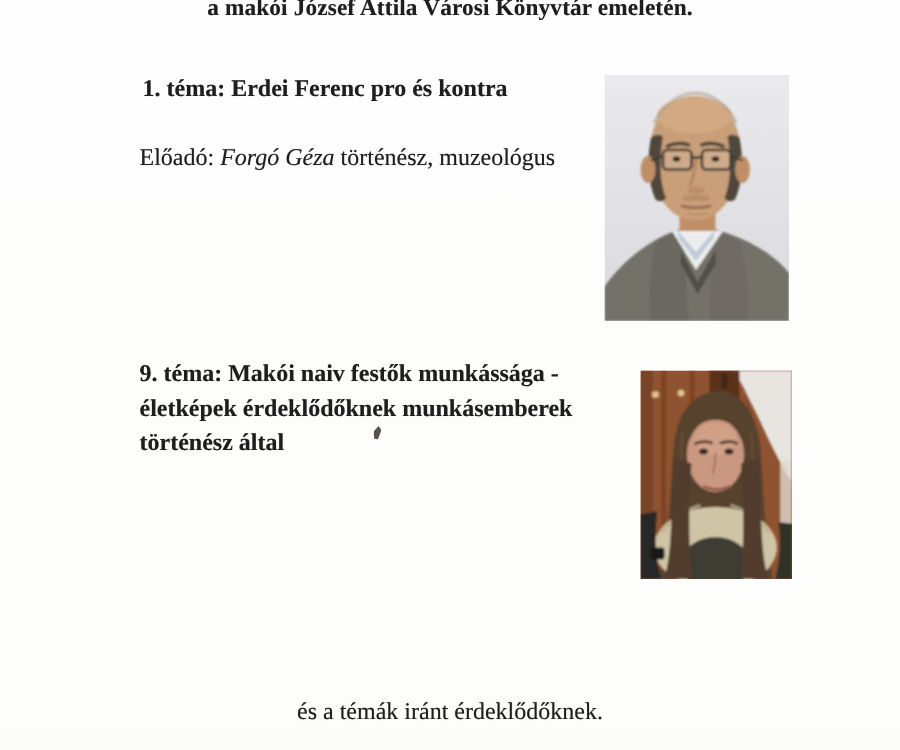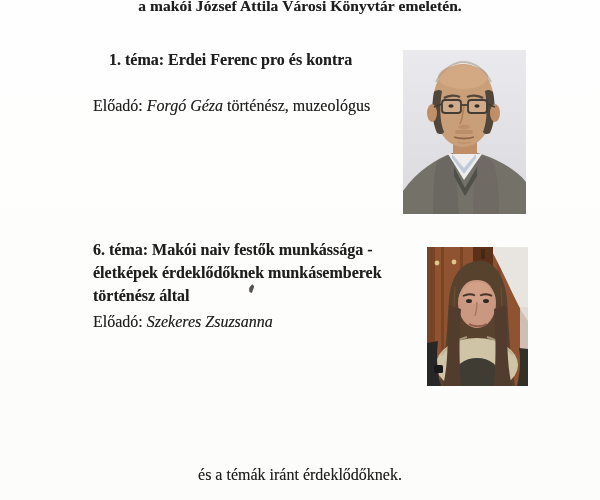--- a/index.html
+++ b/index.html
@@ -19,21 +19,21 @@
 
   .header-line {
     position: absolute; top: -3px; left: 0; right: 0;
     text-align: center;
     font-weight: bold;
     font-size: 15.5px;
     letter-spacing: 0.1px;
   }
 
   .t1-title {
-    position: absolute; left: 109px; top: 51px;
+    position: absolute; left: 95px; top: 51px;
     font-weight: bold; font-size: 16px;
   }
   .t1-speaker {
     position: absolute; left: 93px; top: 85px;
     font-size: 16px;
     margin-top: 12px;
   }
   .speaker-name { font-style: italic; }
 
   .photo1 {
@@ -142,29 +142,25 @@
         <ellipse cx="61" cy="77" rx="6" ry="2.6" fill="#b5835a" opacity="0.65"></ellipse>
         <rect x="52" y="80" width="18" height="4" rx="2" fill="#a57a50" opacity="0.5"></rect>
         <path d="M51,87 C56,89 66,89 71,87" fill="none" stroke="#8f5f43" stroke-width="1.8"></path>
         <path d="M55,92 C59,93.5 64,93.5 68,92" fill="none" stroke="#b08258" stroke-width="1.2" opacity="0.7"></path>
       </g>
       <rect x="0" y="0" width="123" height="164" fill="#ffffff" opacity="0.05"></rect>
     </svg>
   </div>
 
   <div class="t2-title txt">
-    <div>6. téma: Makói naiv festők munkássága -</div>
+    <div>9. téma: Makói naiv festők munkássága -</div>
     <div>életképek érdeklődőknek munkásemberek</div>
     <div>történész által</div>
   </div>
   <div class="ink-speck"></div>
-  <div class="t2-speaker txt">
-    <span>Előadó:</span>
-    <span class="speaker-name">Szekeres Zsuzsanna</span>
-  </div>
 
   <div class="photo2">
     <svg viewBox="0 0 101 139" preserveAspectRatio="none" aria-hidden="true">
       <defs>
         <filter id="soft2">
             <feGaussianBlur stdDeviation="0.55"></feGaussianBlur>
           </filter>
       </defs>
       <rect x="0" y="0" width="101" height="139" fill="#8a4a26"></rect>
       <g filter="url(#soft2)">

